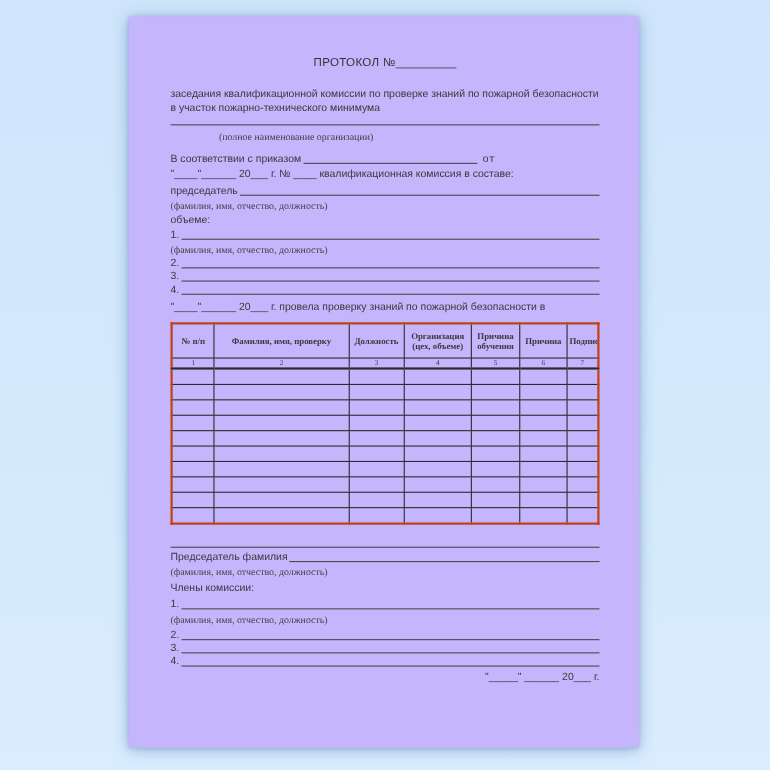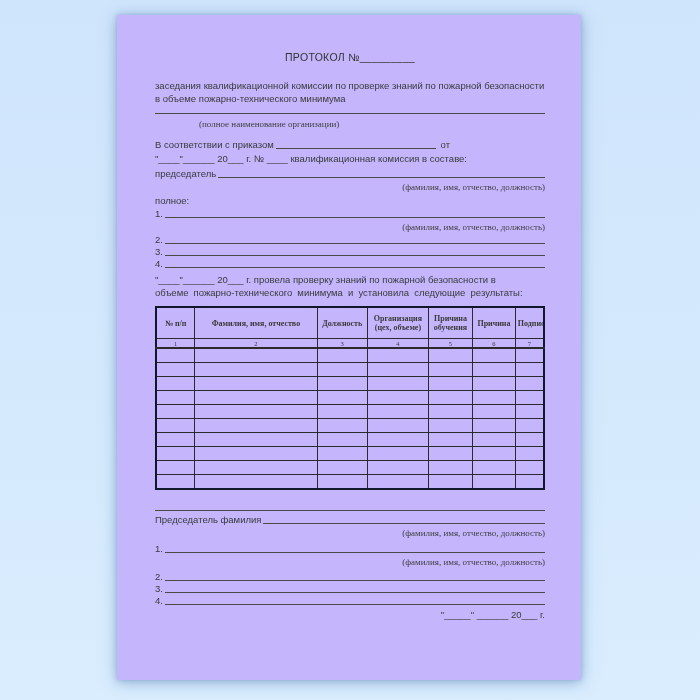--- a/index.html
+++ b/index.html
@@ -16,33 +16,33 @@
   .content{
     position:absolute;left:38px;right:36px;top:0;bottom:0;
     color:#3a3a3a;font-size:9.5px;line-height:13px;
   }
   .title{margin-top:36px;text-align:center;font-size:10.5px;letter-spacing:.3px;color:#333;}
   .line{white-space:nowrap;overflow:hidden;}
   .intro{margin-top:15px;}
   .fill-full{margin-top:0;height:8px;border-bottom:1px solid #4a4a4a;}
   .caption{font-size:9px;color:#3f3f3f;font-family:Liberation Serif, serif;}
   .indent{padding-left:44px;margin-top:4px;}
-  .center{text-align:right;}
+  .center{text-align:left;}
   .row{display:flex;white-space:nowrap;}
   .fill{flex:1;border-bottom:1px solid #4a4a4a;margin-bottom:2px;margin-left:2px;}
   .order-row{margin-top:7px;}
-  .order-row .suffix{margin-left:5px;}
+  .order-row .suffix{margin-left:5px;font-family:Liberation Mono, monospace;}
   .order-row .spacer{width:95px;}
   .mt1{margin-top:1px;} .mt2{margin-top:2px;align-items:flex-end;} .mt3{margin-top:3px;}
   .tight{line-height:12px;height:12px;}
   .num{flex:0 0 auto;}
   .justify2{word-spacing:2.5px;}
   table{
     margin-top:7px;width:100%;border-collapse:collapse;
-    border:2px solid #0f172a;table-layout:fixed;
+    border:2px solid #c2410c;table-layout:fixed;
   }
   th,td{border:1px solid #2b2b2b;padding:0 2px;overflow:hidden;}
   th{
     font-family:"Liberation Serif",serif;font-weight:bold;
     font-size:8px;line-height:9px;text-align:center;vertical-align:middle;height:30px;
   }
   tr.colnums td{
     font-family:"Liberation Serif",serif;font-size:6.5px;line-height:7px;
     height:8px;text-align:center;border-bottom:2px solid #2b2b2b;
   }
@@ -54,42 +54,42 @@
 </head>
 <body>
 
 <div class="page">
   <div class="content">
 
     <div class="title">ПРОТОКОЛ №_________</div>
 
     <div class="intro">
       <div class="line">заседания квалификационной комиссии по проверке знаний по пожарной безопасности</div>
-      <div class="line">в объеме пожарно-технического минимума</div>
+      <div class="line">в участок пожарно-технического минимума</div>
     </div>
 
     <div class="fill-full"></div>
     <div class="caption indent">(полное наименование организации)</div>
 
     <div class="row order-row">
       <span>В соответствии с приказом</span>
       <span class="fill"></span>
       <span class="suffix">от</span>
       <span class="spacer"></span>
     </div>
 
     <div class="line mt1">"____"______ 20___ г. № ____ квалификационная комиссия в составе:</div>
 
     <div class="row mt2">
       <span>председатель</span>
       <span class="fill"></span>
     </div>
     <div class="caption center mt1">(фамилия, имя, отчество, должность)</div>
 
-    <div class="line">полное:</div>
+    <div class="line">объеме:</div>
 
     <div class="row">
       <span class="num">1.</span>
       <span class="fill"></span>
     </div>
     <div class="caption center mt1">(фамилия, имя, отчество, должность)</div>
 
     <div class="row tight">
       <span class="num">2.</span>
       <span class="fill"></span>
@@ -97,36 +97,35 @@
     <div class="row tight">
       <span class="num">3.</span>
       <span class="fill"></span>
     </div>
     <div class="row tight">
       <span class="num">4.</span>
       <span class="fill"></span>
     </div>
 
     <div class="line mt3">"____"______ 20___ г. провела проверку знаний по пожарной безопасности в</div>
-    <div class="line justify2">объеме пожарно-технического минимума и установила следующие результаты:</div>
 
     <table>
       <colgroup>
         <col style="width:10%">
           <col style="width:31.5%">
           <col style="width:13%">
         <col style="width:15.7%">
           <col style="width:11.4%">
           <col style="width:11%">
           <col style="width:7.4%">
       </colgroup>
       <thead>
         <tr>
           <th>№ п/п</th>
-          <th>Фамилия, имя, отчество</th>
+          <th>Фамилия, имя, проверку</th>
           <th>Должность</th>
           <th>Организация (цех, объеме)</th>
           <th>Причина обучения</th>
           <th>Причина</th>
           <th>Подпись</th>
         </tr>
         <tr class="colnums">
           <td>1</td>
           <td>2</td>
           <td>3</td>
@@ -231,20 +230,21 @@
     </table>
 
     <div class="footer-topline"></div>
 
     <div class="row mt2">
       <span>Председатель фамилия</span>
       <span class="fill"></span>
     </div>
     <div class="caption center mt1">(фамилия, имя, отчество, должность)</div>
 
+    <div class="line center mt1">Члены комиссии:</div>
 
     <div class="row mt2">
       <span class="num">1.</span>
       <span class="fill"></span>
     </div>
     <div class="caption center mt1">(фамилия, имя, отчество, должность)</div>
 
     <div class="row tight mt2">
       <span class="num">2.</span>
       <span class="fill"></span>

